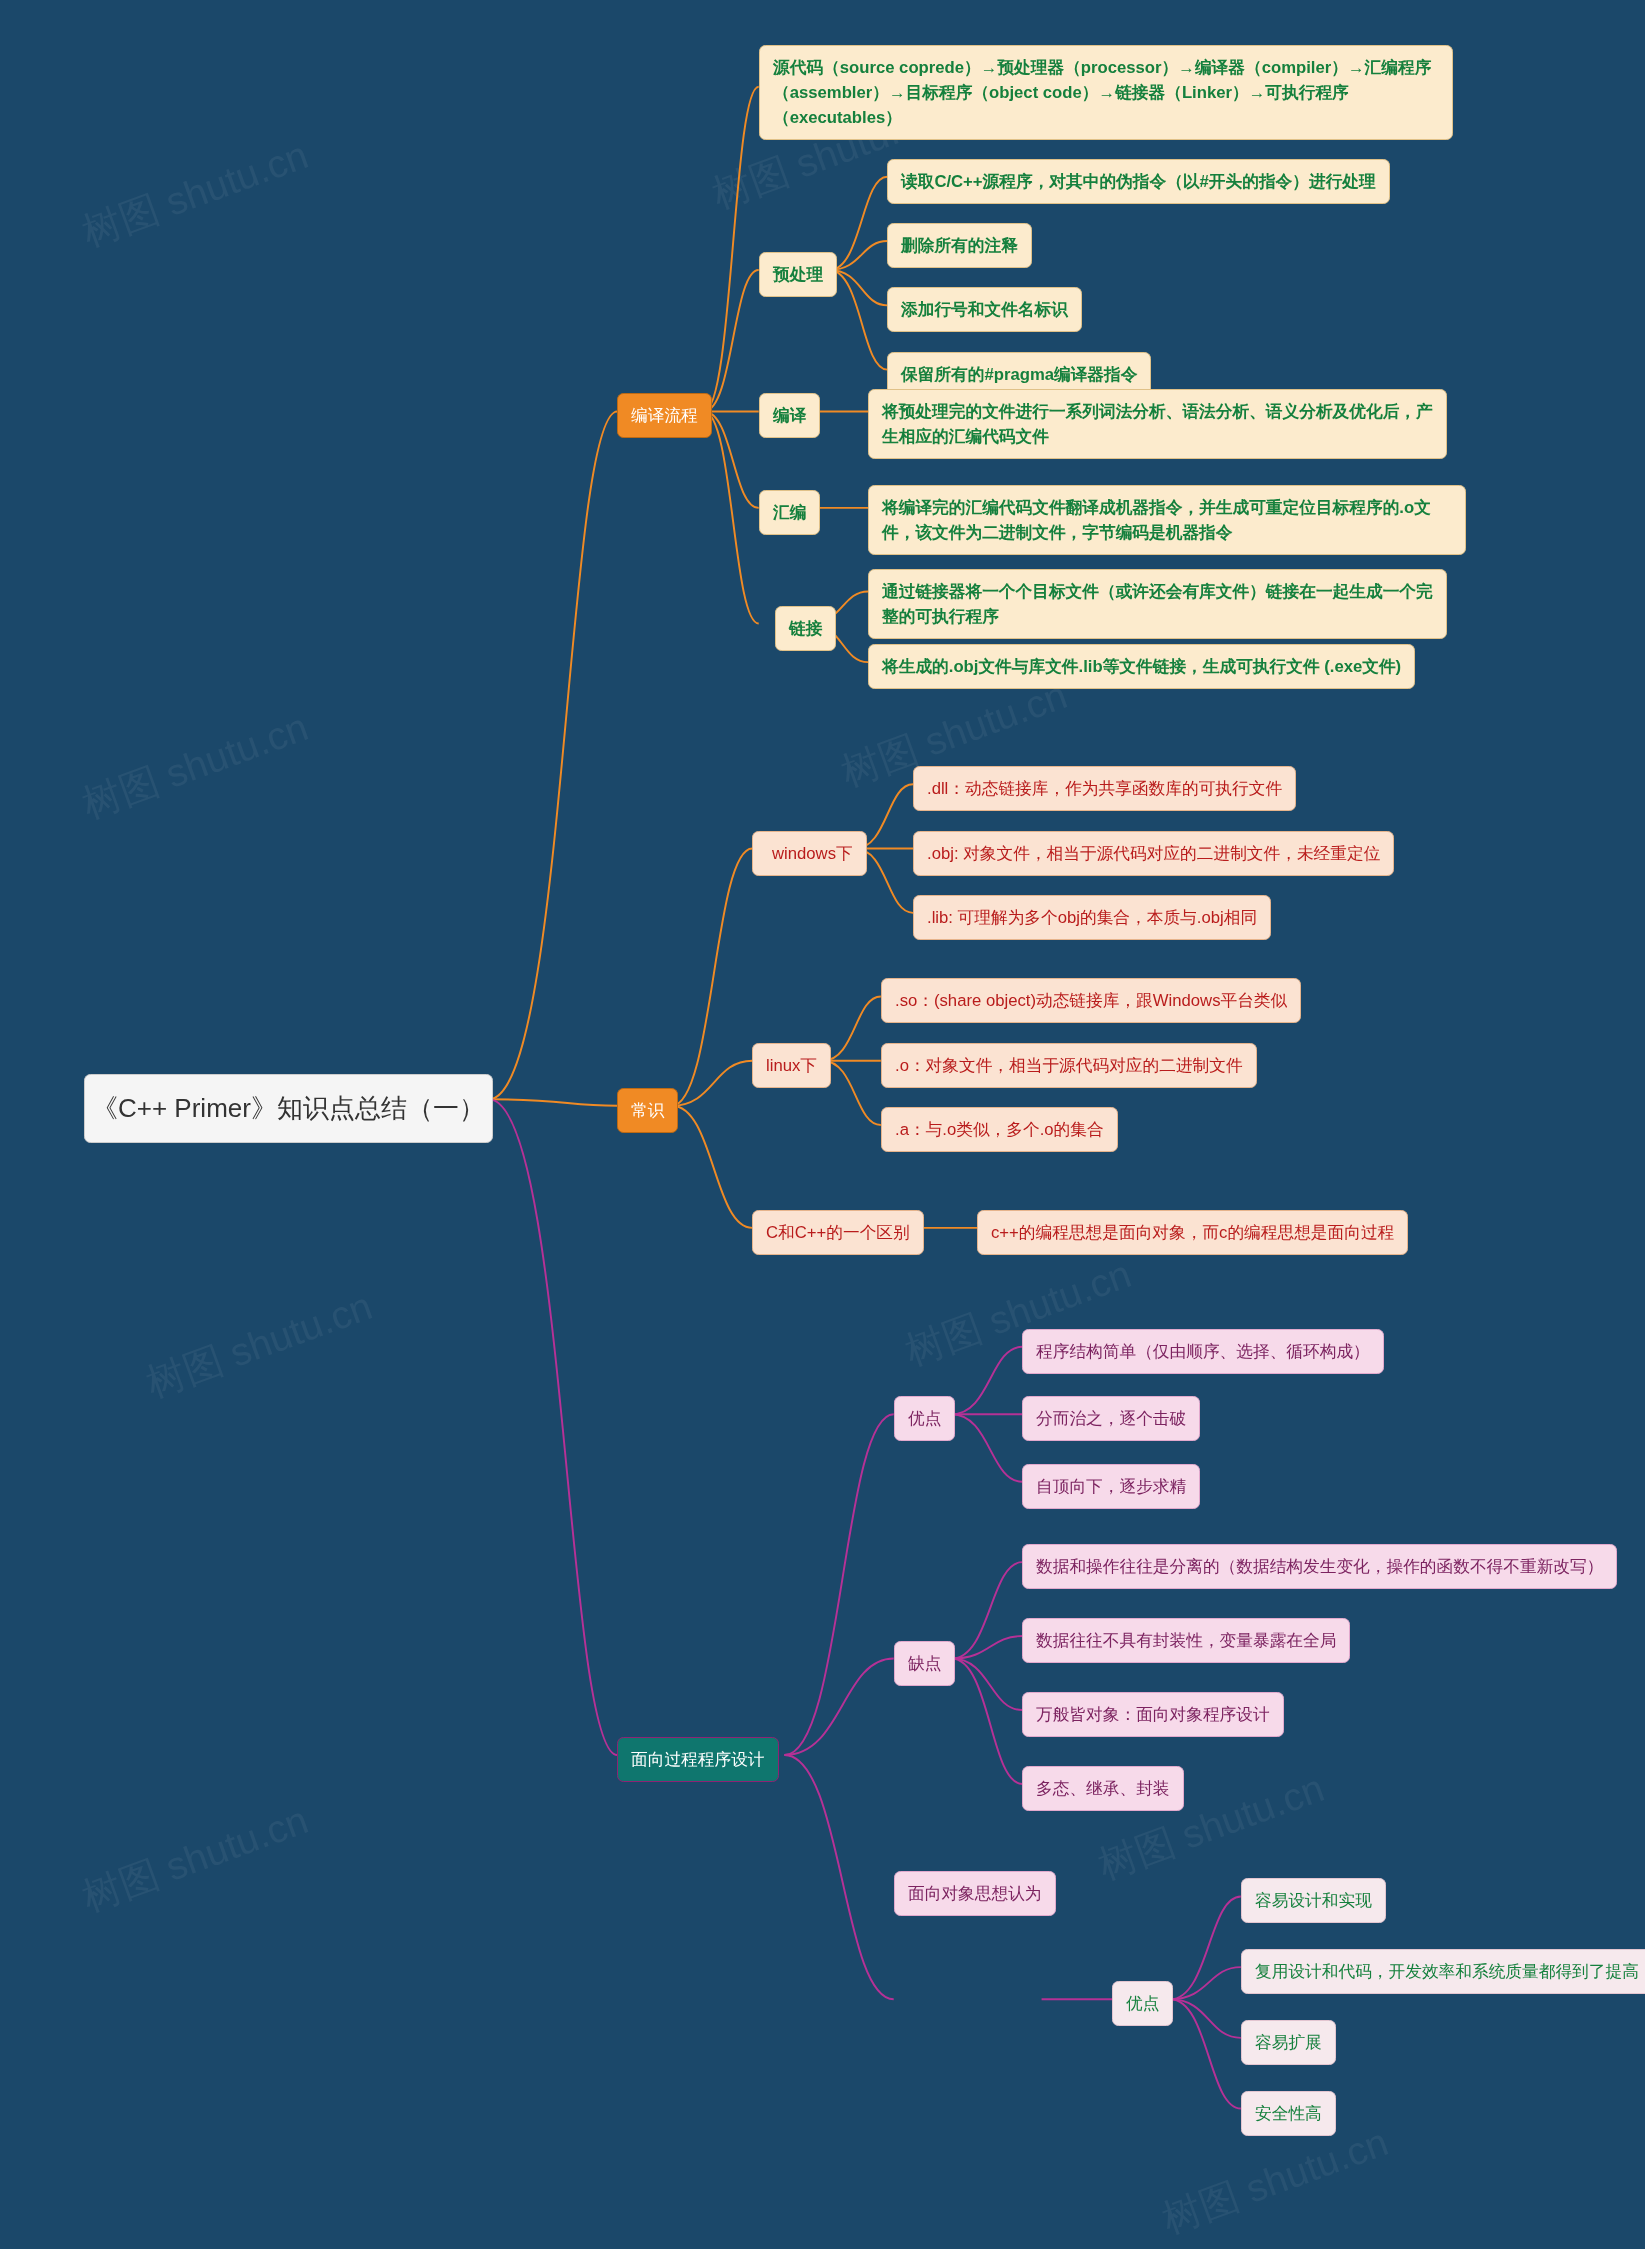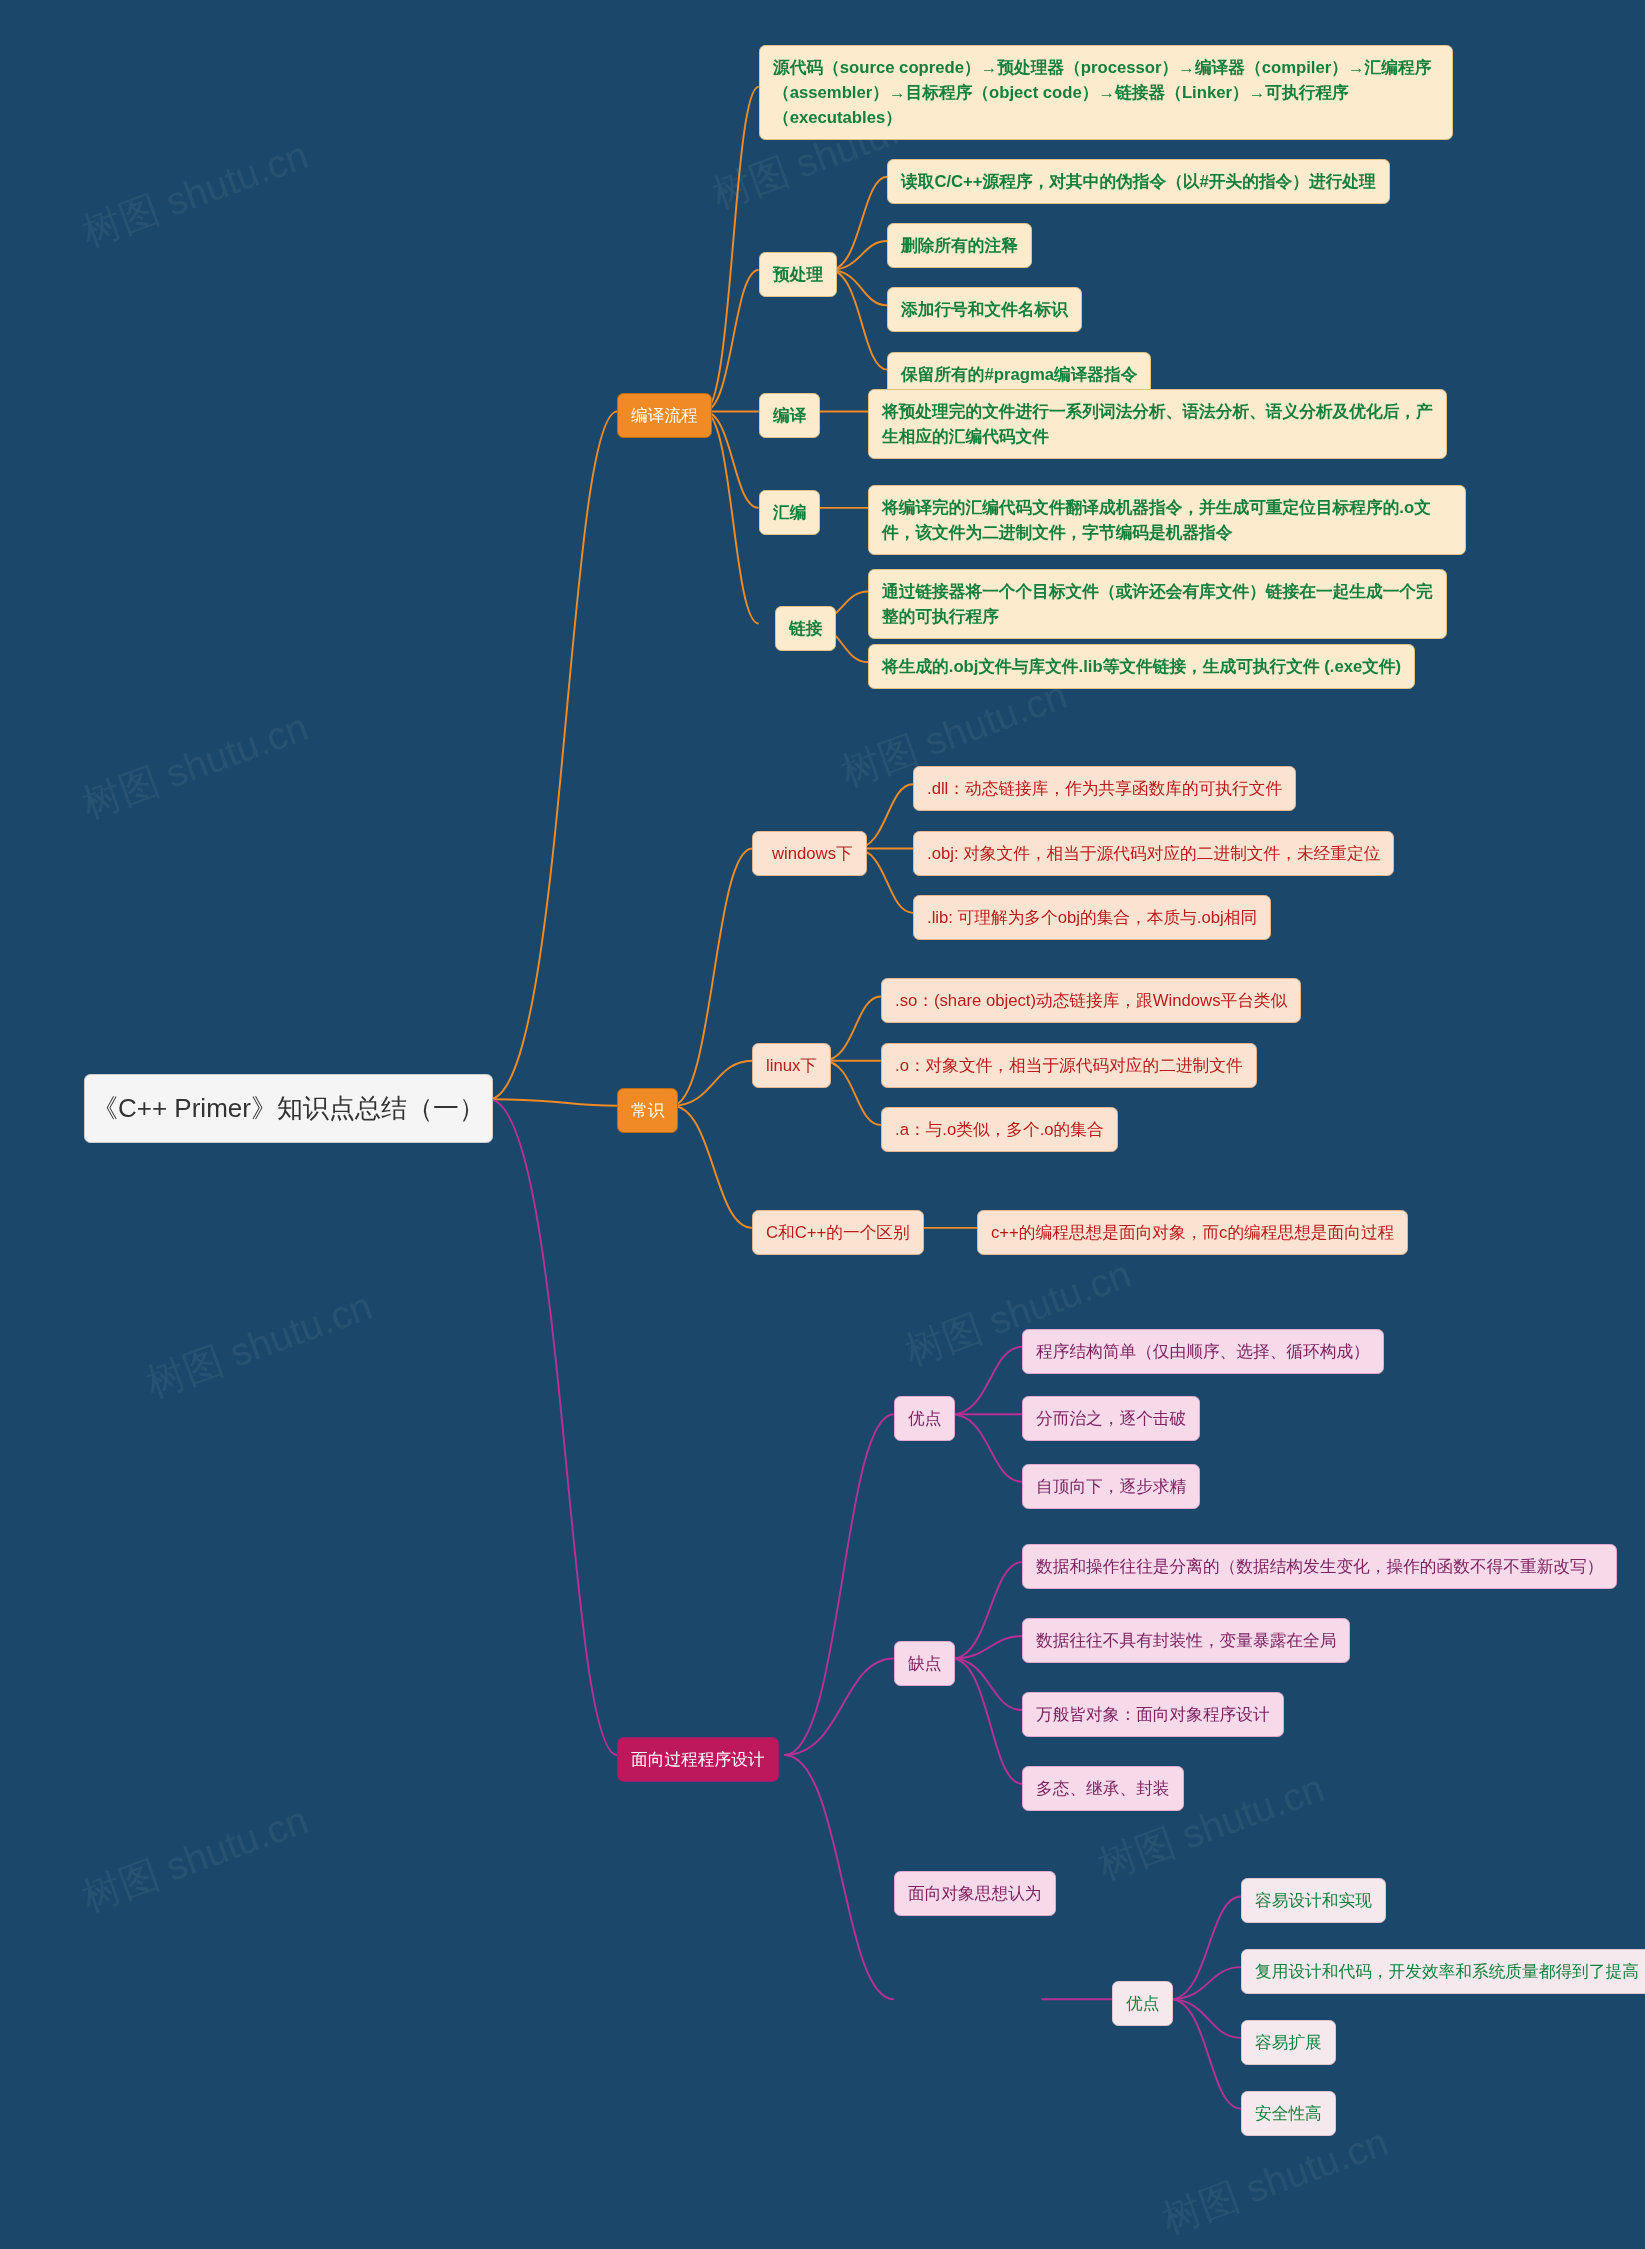--- a/index.html
+++ b/index.html
@@ -31,21 +31,21 @@
   }
   .node.wrap { white-space: normal; }
   .root {
     background: #f5f5f5;
     color: #333;
     border: 0.6px solid #ccc;
     font-size: 26px;
     padding: 14px 7px;
   }
   .b1-orange { background: #f08a24; color: #fff; border: 1.3px solid #bd6a14; }
-  .b1-pink   { background: #be185d; color: #fff; border: 1.3px solid #8e2274; }
+  .b1-pink   { background: #0f766e; color: #fff; border: 1.3px solid #8e2274; }
   .leaf-orange { background: #fcebcd; color: #15803d; border: 0.6px solid #e0c188; font-weight: bold; }
   .leaf-peach  { background: #fbe3d2; color: #b91c1c; border: 0.6px solid #e6b48c; }
   .leaf-pink   { background: #f7daea; color: #7c2360; border: 0.6px solid #e2a9cd; }
   .leaf-lpink  { background: #f6e9ed; color: #15803d; border: 0.6px solid #e3c5d0; }
   svg.connectors {
     position: absolute;
     left: 0; top: 0;
     width: 1646px; height: 2250px;
     z-index: 1;
     pointer-events: none;

